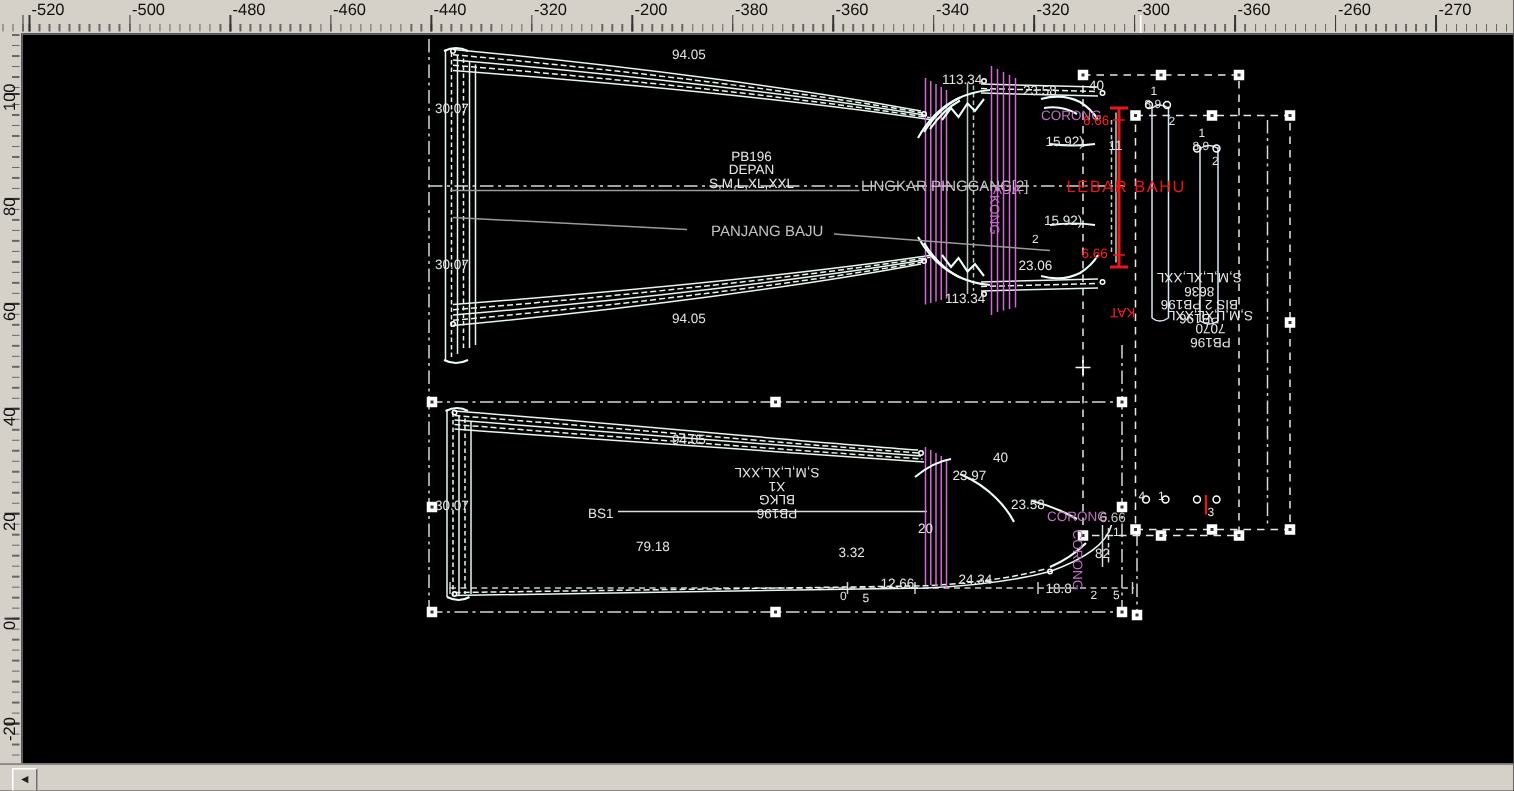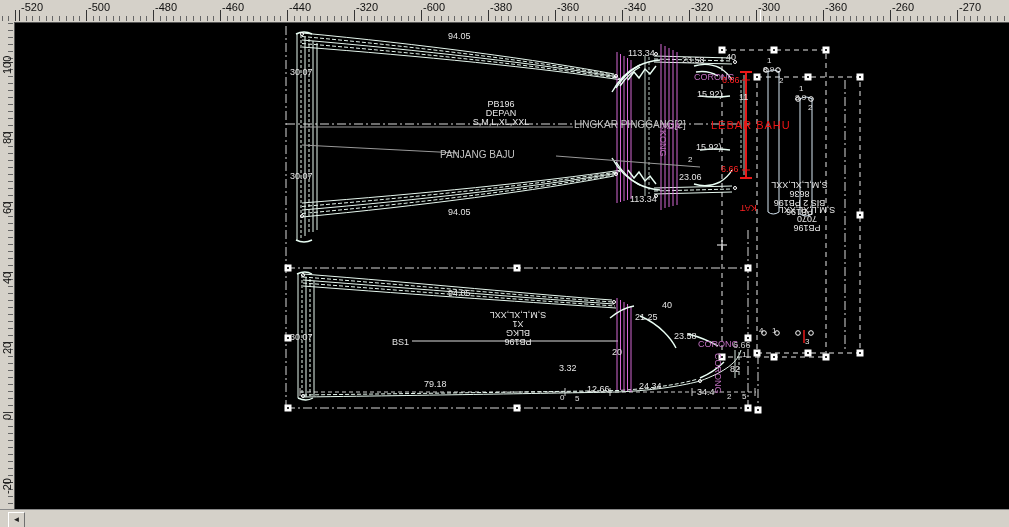--- a/index.html
+++ b/index.html
@@ -277,21 +277,21 @@
       <g stroke="#ffffff" stroke-width="1">
         <line x1="717" y1="245" x2="727" y2="245"></line>
         <line x1="722" y1="240" x2="722" y2="250"></line>
       </g>
     </svg>
 
     <span class="ann" style="left:448px;top:31px">94.05</span>
     <span class="ann" style="left:290px;top:67px">30.07</span>
     <span class="ann" style="left:290px;top:171px">30.07</span>
     <span class="ann" style="left:448px;top:207px">94.05</span>
-    <span class="ann lg" id="panjang" style="left:440px;top:149px">PANJANG BAJU</span>
+    <span class="ann lg" id="panjang" style="left:474px;top:149px">PANJANG BAJU</span>
     <span class="ann lg" id="lingkar" style="left:574px;top:119px">LINGKAR PINGGANG[2]</span>
     <span class="ann pu" style="left:662px;top:121px">ADA</span>
     <span class="ann pu vert" style="left:668px;top:130px">KONG</span>
     <span class="ann" style="left:628px;top:48px">113.34</span>
     <span class="ann" style="left:682px;top:55px">23.58</span>
     <span class="ann pu" style="left:694px;top:72px">CORONG</span>
     <span class="ann rd" style="left:722px;top:75px">6.66</span>
     <span class="ann" style="left:726px;top:52px">40</span>
     <span class="ann" style="left:697px;top:89px">15.92)</span>
     <span class="ann" style="left:739px;top:92px">11</span>
@@ -304,31 +304,31 @@
 
     <div class="block" style="left:455px;top:100px;width:92px">
       <div>PB196</div>
       <div>DEPAN</div>
       <div>S,M,L,XL,XXL</div>
     </div>
 
     <span class="ann" style="left:392px;top:337px">BS1</span>
     <span class="ann" style="left:448px;top:288px">94.05</span>
     <span class="ann" style="left:290px;top:332px">30.07</span>
-    <span class="ann" style="left:635px;top:312px">21.25</span>
+    <span class="ann" style="left:635px;top:312px">23.97</span>
     <span class="ann" style="left:662px;top:300px">40</span>
     <span class="ann" style="left:612px;top:347px">20</span>
     <span class="ann" style="left:674px;top:331px">23.58</span>
     <span class="ann pu" style="left:698px;top:339px">CORONG</span>
     <span class="ann lg" style="left:733px;top:340px">6.66</span>
-    <span class="ann" style="left:424px;top:379px">79.18</span>
+    <span class="ann" style="left:424px;top:359px">79.18</span>
     <span class="ann" style="left:559px;top:363px">3.32</span>
     <span class="ann" style="left:587px;top:384px">12.66</span>
     <span class="ann" style="left:639px;top:381px">24.34</span>
-    <span class="ann" style="left:697px;top:387px">34.4</span>
+    <span class="ann" style="left:697px;top:387px">18.8</span>
     <span class="ann sm" style="left:560px;top:393px">0</span>
     <span class="ann sm" style="left:575px;top:394px">5</span>
     <span class="ann pu vert" style="left:723px;top:353px">CORONG</span>
     <span class="ann" style="left:730px;top:364px">82</span>
     <span class="ann sm" style="left:742px;top:350px">1</span>
     <span class="ann sm" style="left:727px;top:392px">2</span>
     <span class="ann sm" style="left:742px;top:392px">5</span>
     <span class="ann sm" style="left:759px;top:326px">4</span>
     <span class="ann sm" style="left:772px;top:326px">1</span>
     <span class="ann sm" style="left:805px;top:337px">3</span>
@@ -363,21 +363,21 @@
 
   <div class="ruler" id="ruler-top">
     <div class="ticks"></div>
     <div class="majors"></div>
     <span class="rt" style="left:21px">-520</span>
     <span class="rt" style="left:88px">-500</span>
     <span class="rt" style="left:155px">-480</span>
     <span class="rt" style="left:222px">-460</span>
     <span class="rt" style="left:289px">-440</span>
     <span class="rt" style="left:356px">-320</span>
-    <span class="rt" style="left:423px">-600</span>
+    <span class="rt" style="left:423px">-200</span>
     <span class="rt" style="left:490px">-380</span>
     <span class="rt" style="left:557px">-360</span>
     <span class="rt" style="left:624px">-340</span>
     <span class="rt" style="left:691px">-320</span>
     <span class="rt" style="left:758px">-300</span>
     <span class="rt" style="left:825px">-360</span>
     <span class="rt" style="left:892px">-260</span>
     <span class="rt" style="left:959px">-270</span>
     <div id="ruler-cursor"></div>
   </div>

